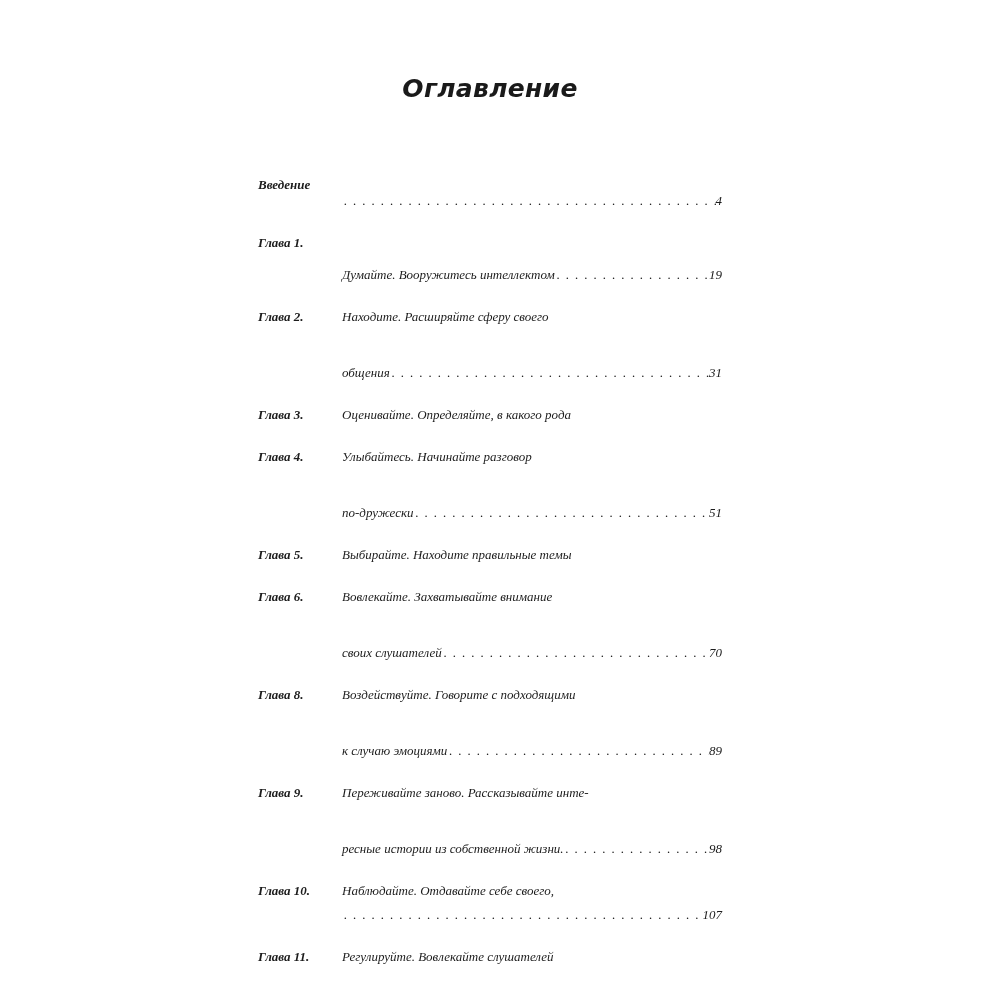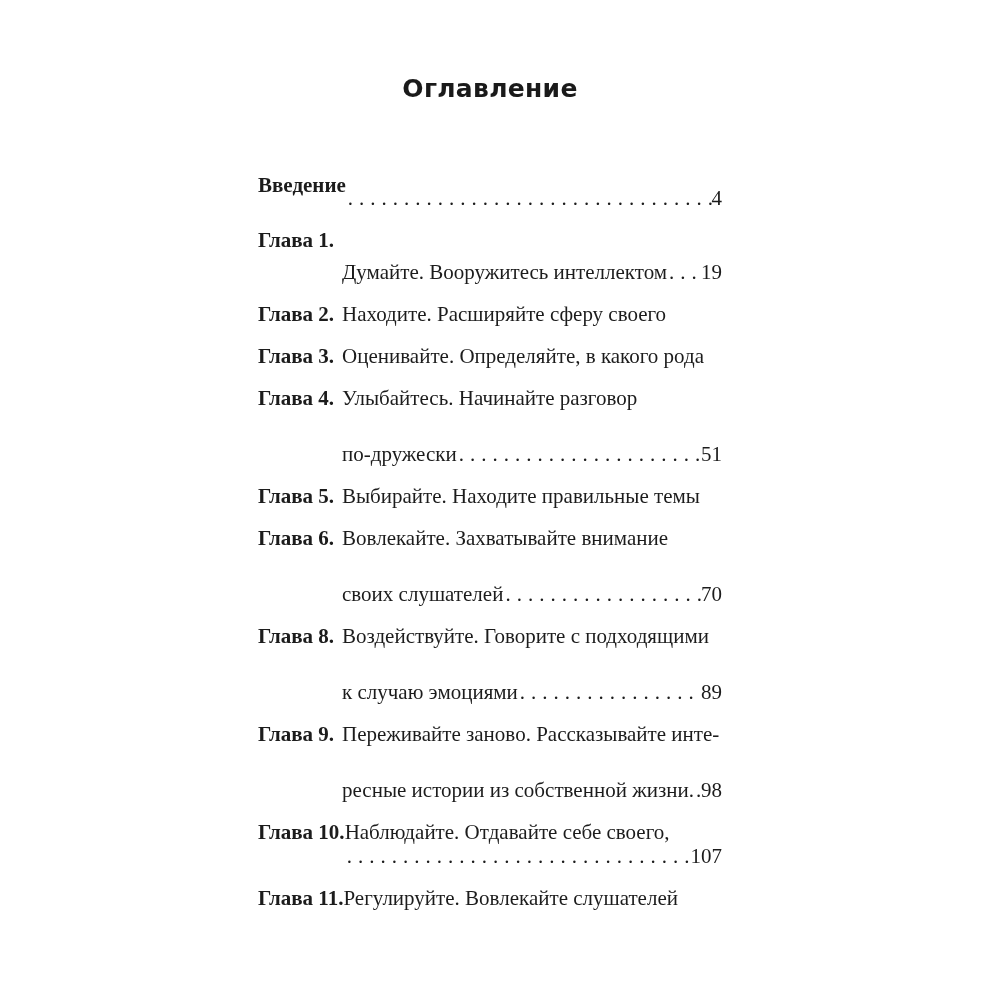--- a/index.html
+++ b/index.html
@@ -16,33 +16,34 @@
   }
   .page {
     box-sizing: border-box;
     width: 1000px;
     height: 1000px;
     padding-top: 74px;
   }
   .content {
     width: 464px;
     margin-left: 258px;
+    font-style: italic;
   }
   .doc-title {
     font-family: "DejaVu Sans", "Liberation Sans", sans-serif;
     font-weight: bold;
     font-size: 25px;
     line-height: 29px;
     text-align: center;
     color: #1a1a1a;
     margin: 0 0 70px 0;
     letter-spacing: 0.3px;
   }
   .toc {
-    font-size: 21px;
+    font-size: 13px;
     line-height: 24px;
   }
   .entry {
     display: flex;
     align-items: flex-start;
     margin-bottom: 18px;
   }
   .label {
     flex: 0 0 auto;
     min-width: 84px;
@@ -102,20 +103,25 @@
               <span class="t">Думайте. Вооружитесь интеллектом</span>
               <span class="dots"></span>
               <span class="pg">19</span>
             </div>
           </div>
         </div>
         <div class="entry">
           <span class="label">Глава 2.</span>
           <div class="body">
             <div class="line">Находите. Расширяйте сферу своего</div>
+            <div class="line last">
+              <span class="t">общения</span>
+              <span class="dots"></span>
+              <span class="pg">31</span>
+            </div>
           </div>
         </div>
         <div class="entry">
           <span class="label">Глава 3.</span>
           <div class="body">
             <div class="line">Оценивайте. Определяйте, в какого рода</div>
           </div>
         </div>
         <div class="entry">
           <span class="label">Глава 4.</span>

